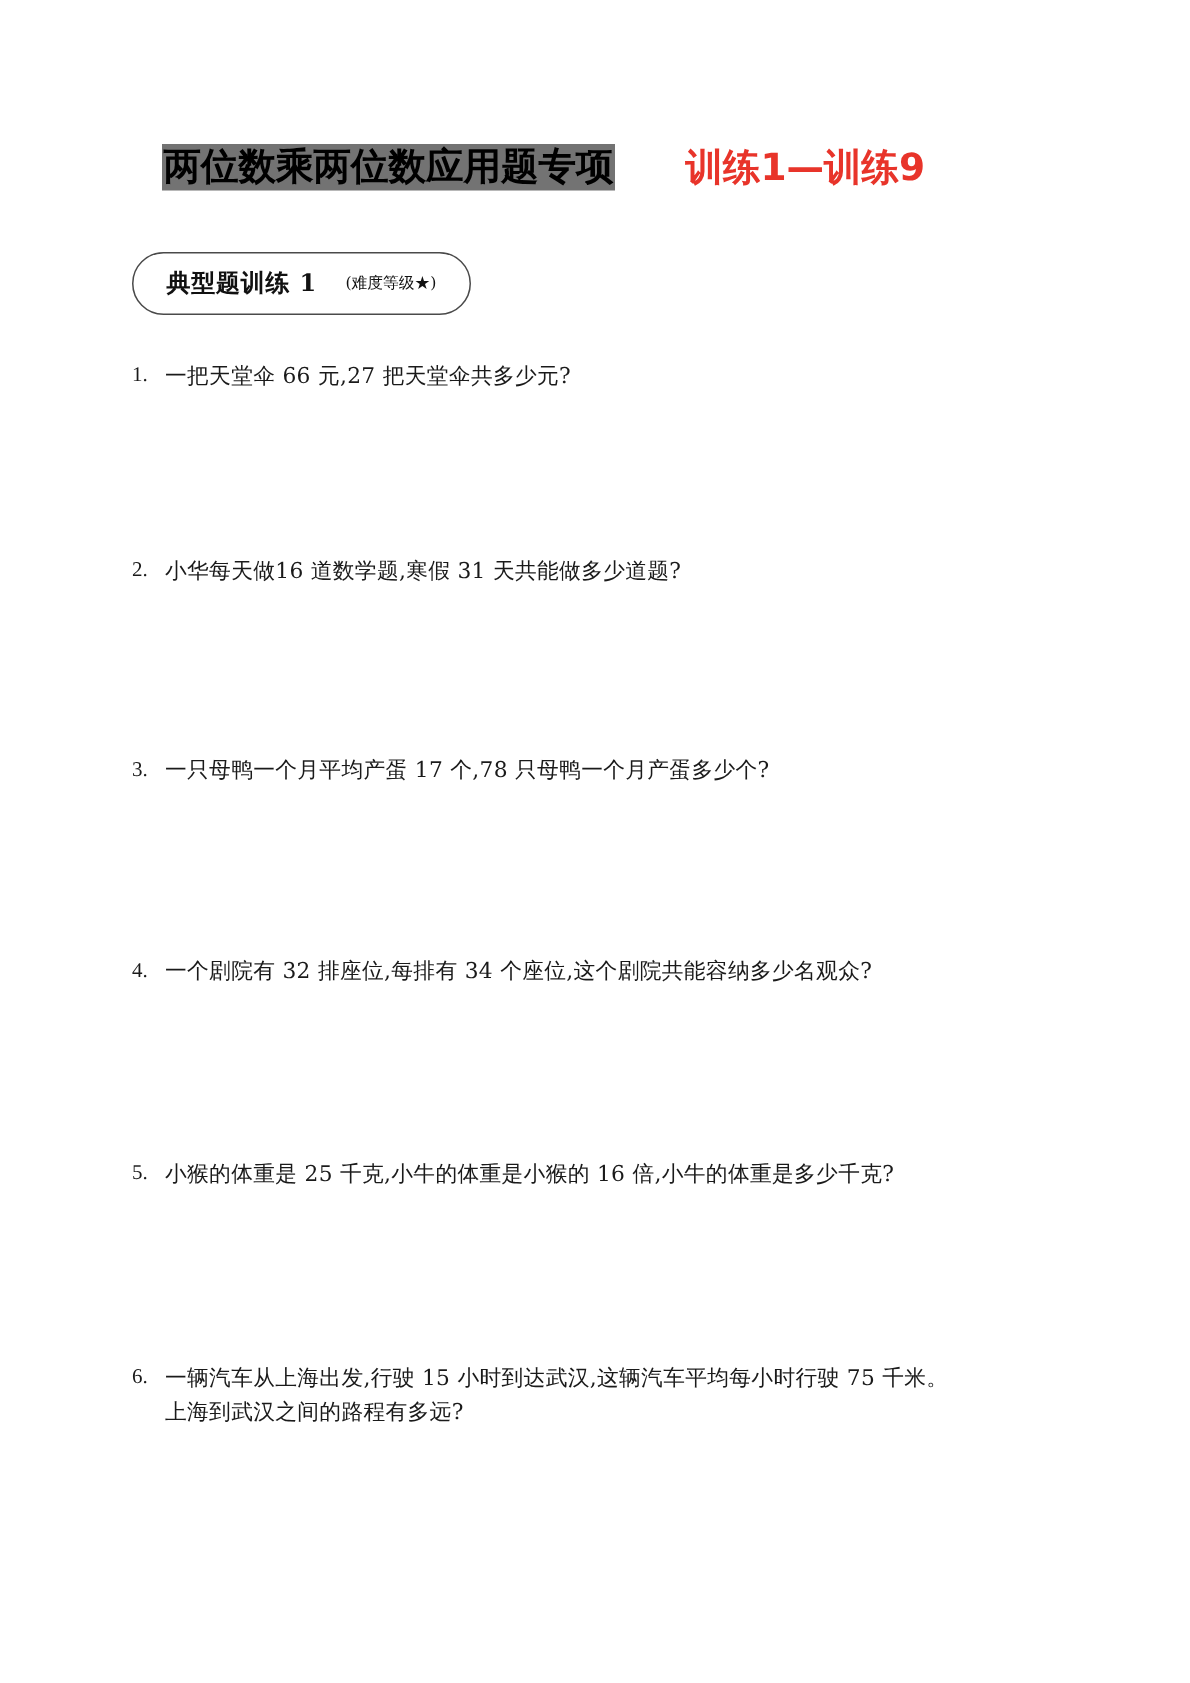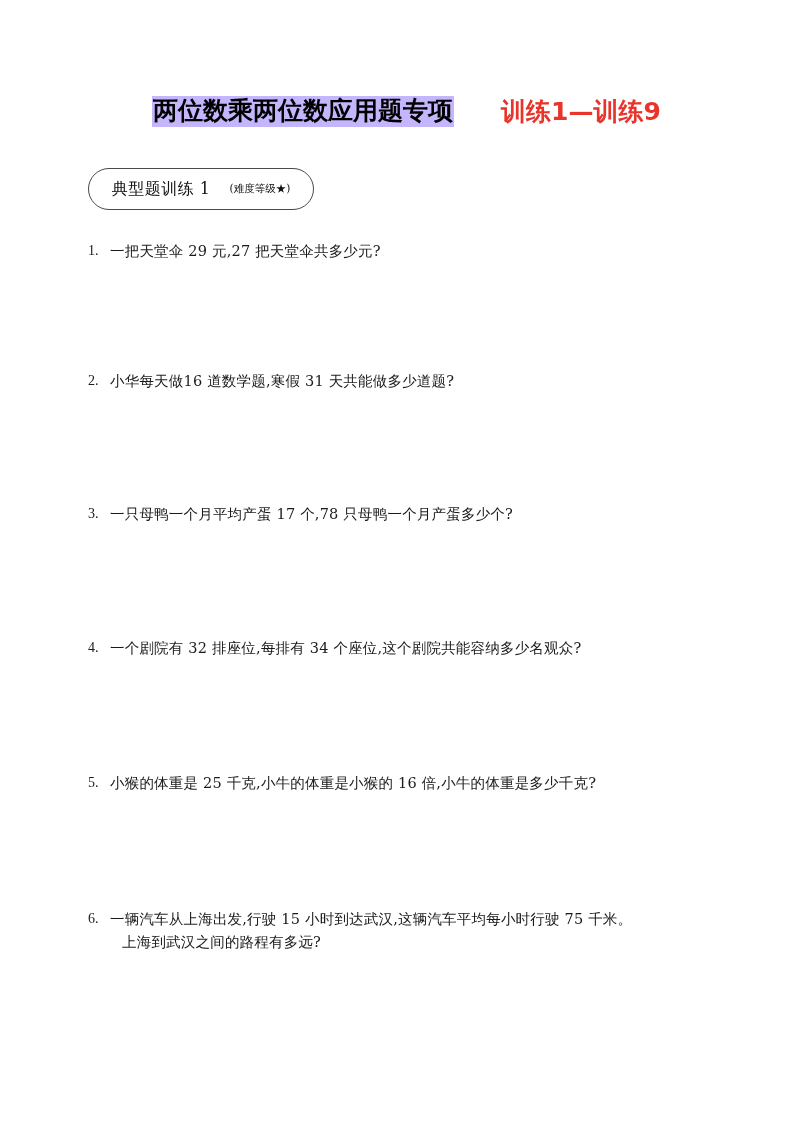--- a/index.html
+++ b/index.html
@@ -26,29 +26,28 @@
   
   .title-row {
     position: absolute;
     left: 108px;
     top: 96px;
     white-space: nowrap;
     line-height: 1.1;
   }
   .title-main {
     display: inline-block;
-    background: #c4b5fd;
+    background: #737373;
     color: #000000;
     font-family: "DejaVu Sans", "Liberation Sans", sans-serif;
     font-weight: bold;
     font-size: 25px;
     letter-spacing: 0px;
     padding: 1px 1px 2px 1px;
     vertical-align: middle;
-    margin-left: 44px;
   }
   .title-sub {
     display: inline-block;
     color: #e8342a;
     font-family: "DejaVu Sans", "Liberation Sans", sans-serif;
     font-weight: bold;
     font-size: 25px;
     vertical-align: middle;
     padding-left: 1px;
     margin-left: 46px;
@@ -63,21 +62,21 @@
     height: 42px;
     border: 1.5px solid #4a4a4a;
     border-radius: 21px;
     box-sizing: border-box;
     display: flex;
     align-items: center;
     justify-content: center;
   }
   .section-pill .pill-text {
     font-family: "DejaVu Serif", "Liberation Serif", serif;
-    font-weight: normal;
+    font-weight: bold;
     font-size: 16px;
     color: #111;
     letter-spacing: 0.5px;
   }
   .section-pill .pill-level {
     font-family: "DejaVu Serif", "Liberation Serif", serif;
     font-size: 10.5px;
     font-weight: normal;
     color: #111;
     margin-left: 19px;
@@ -107,42 +106,41 @@
   }
   .problem .text {
     flex: 1 1 auto;
     font-family: "DejaVu Serif", "Liberation Serif", serif;
     font-size: 14.5px;
     letter-spacing: 0.2px;
   }
   .problem .text .line2 {
     display: block;
     text-indent: 0;
-    margin-left: 12px;
   }
 </style>
 </head>
 <body>
 
 <div class="page">
 
   <div class="title-row">
     <span class="title-main">两位数乘两位数应用题专项</span><span class="title-sub">训练1—训练9</span>
   </div>
 
   <div class="section-pill">
     <span class="pill-text">典型题训练 1</span>
       <span class="pill-level">(难度等级★)</span>
   </div>
 
   <div class="problems">
 
     <div class="problem" style="margin-top:0px;">
       <span class="num">1.</span>
-      <span class="text">一把天堂伞 29 元,27 把天堂伞共多少元?</span>
+      <span class="text">一把天堂伞 66 元,27 把天堂伞共多少元?</span>
     </div>
 
     <div class="problem" style="margin-top:108px;">
       <span class="num">2.</span>
       <span class="text">小华每天做16 道数学题,寒假 31 天共能做多少道题?</span>
     </div>
 
     <div class="problem" style="margin-top:110px;">
       <span class="num">3.</span>
       <span class="text">一只母鸭一个月平均产蛋 17 个,78 只母鸭一个月产蛋多少个?</span>

